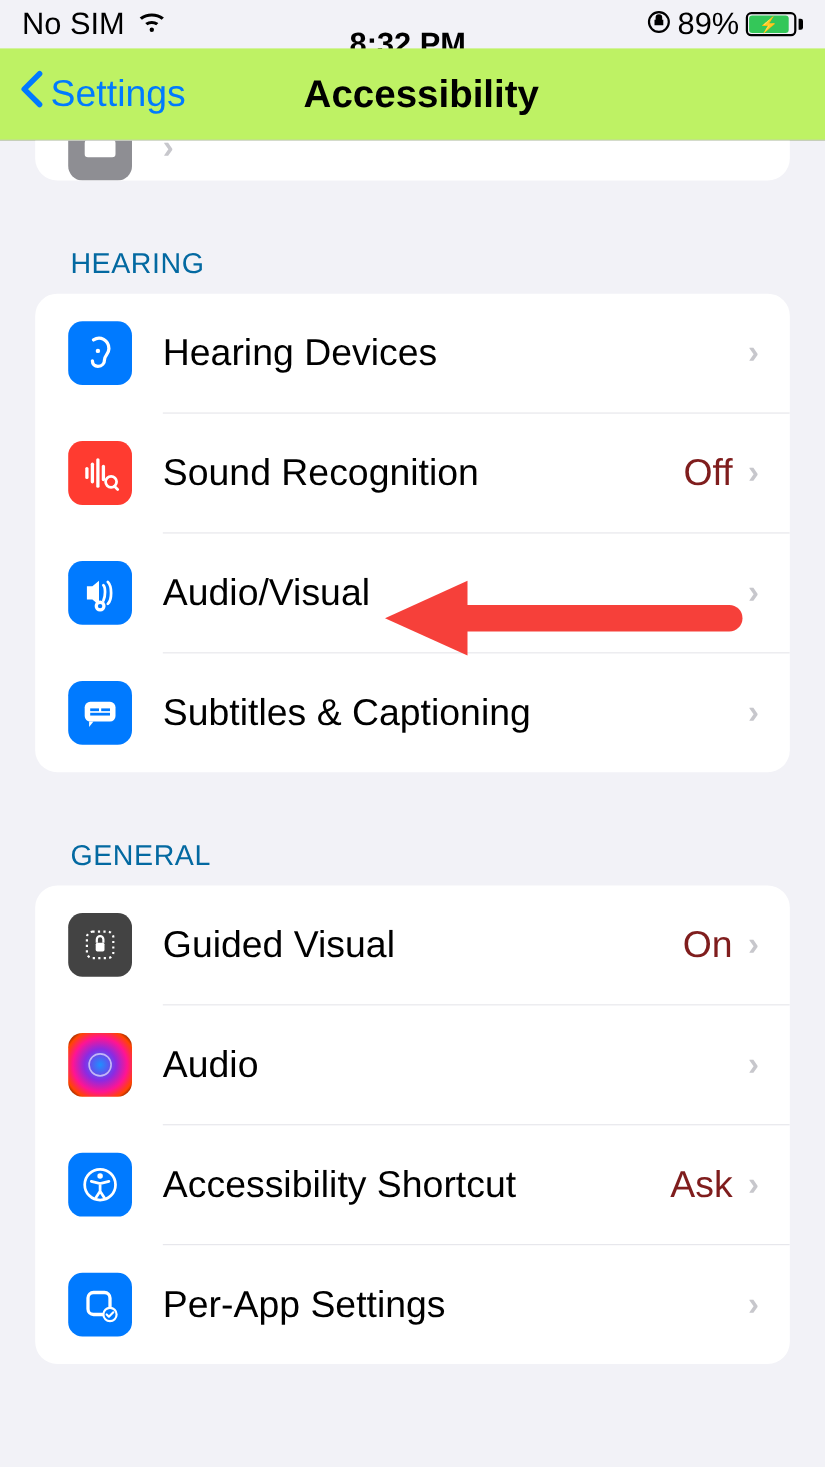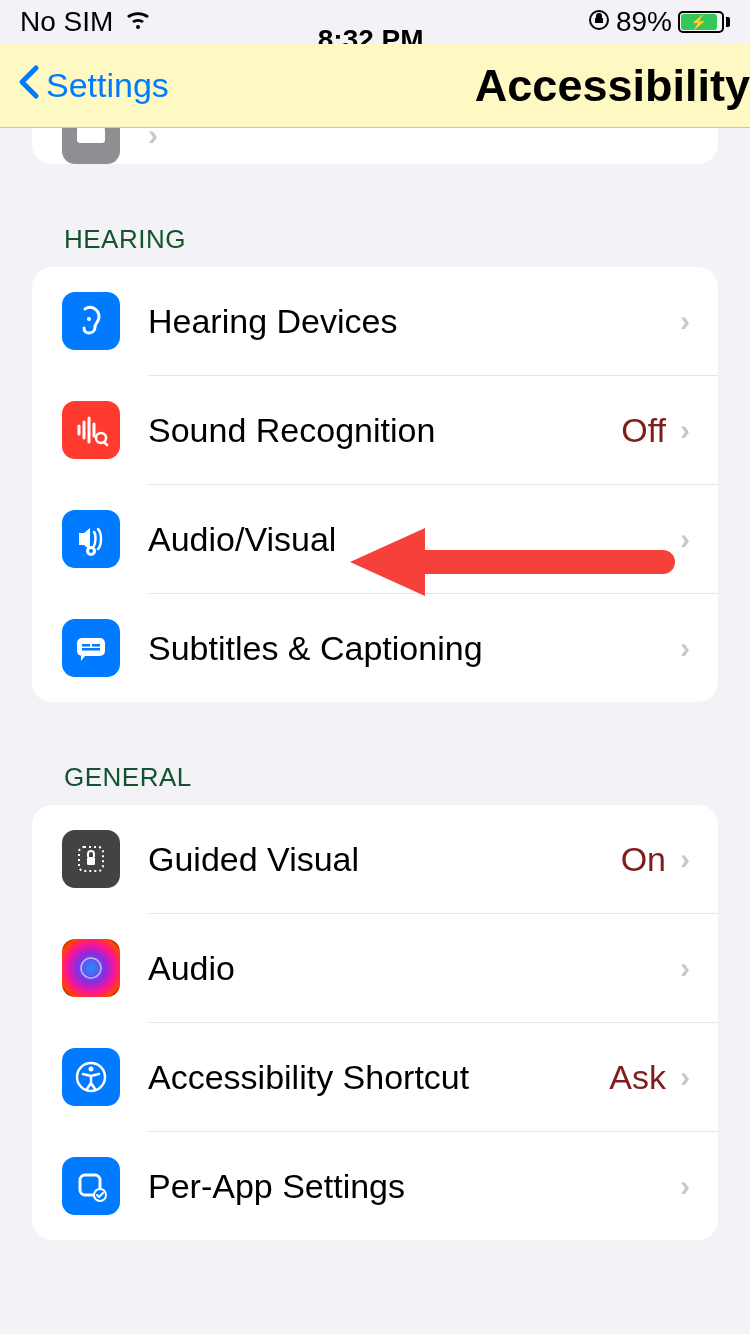--- a/index.html
+++ b/index.html
@@ -43,41 +43,41 @@
     position:absolute; top:50%; left:50%;
     transform:translate(-50%,-50%);
     font-size:14px; color:#000;
   }
   
   .nav-bar {
     height: 84px;
     display:flex; align-items:center;
     position:relative;
     border-bottom: 1px solid #c6c6c8;
-    background:#fef9c3;
+    background:#bef264;
   }
   .back-button {
     display:flex; align-items:center;
     color:#007aff; font-size:34px; padding-left:16px;
     gap:6px;
   }
   .nav-title {
     position:absolute; left:0; right:0;
-    text-align:right; font-size:45px; font-weight:600;
+    text-align:center; font-size:35px; font-weight:600;
     pointer-events:none;
     padding-left:16px;
   }
   
   .scroll {
     position:absolute;
     top:128px; left:0; right:0; bottom:0;
     overflow:hidden;
   }
   .section-label {
-    font-size:26px; color:#14532d;
+    font-size:26px; color:#0369a1;
     padding: 0 64px 12px;
     letter-spacing:0.5px;
     text-transform:uppercase;
   }
   .group {
     background:#fff;
     border-radius:20px;
     margin: 0 32px 60px;
     overflow:hidden;
   }

